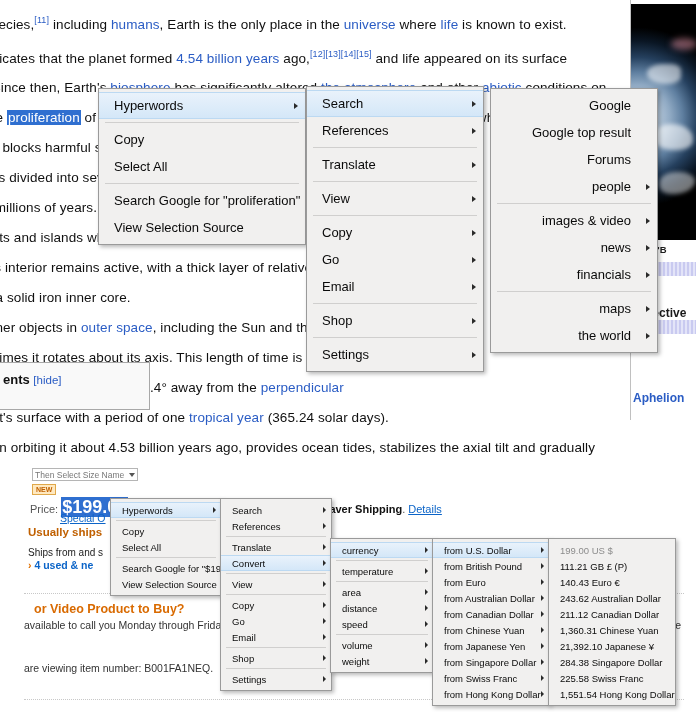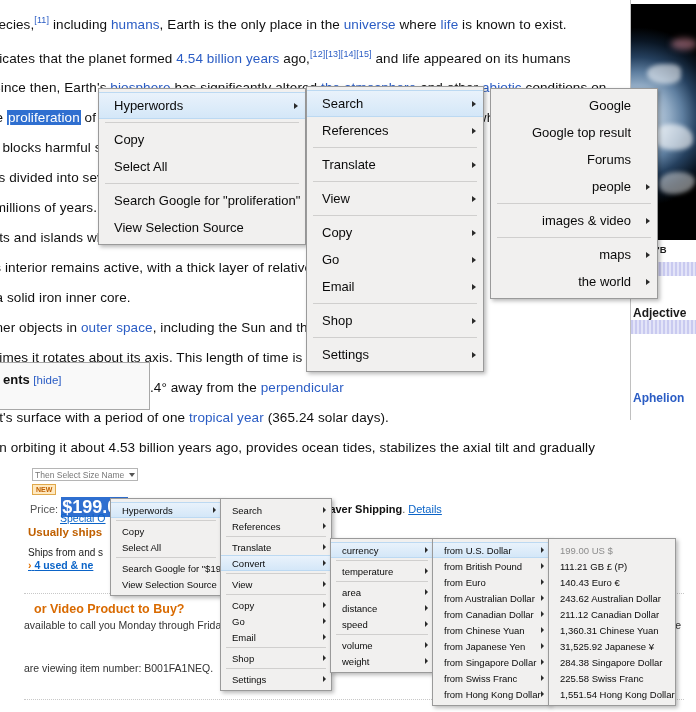--- a/index.html
+++ b/index.html
@@ -133,21 +133,21 @@
     background:#ffe9c0; border:1px solid #e0a84a; padding:0 3px; line-height:9px;
   }
   #az-pricerow { left:30px; top:35px; font-size:11px; color:#555; }
   #az-pricerow .pricehl { background:#2f6fd0; color:#fff; font-size:18px; font-weight:bold; padding:0 1px; }
   #az-pricerow .ships { color:#111; }
   #az-pricerow b { color:#111; }
   #az-pricerow .details { color:#0b64c8; text-decoration:underline; }
   #az-special { left:60px; top:50px; color:#0b64c8; text-decoration:underline; font-size:10.5px; }
   #az-usually { left:28px; top:64px; color:#c06000; font-weight:bold; font-size:11.5px; }
   #az-shipsfrom { left:28px; top:77px; color:#222; font-size:10px;margin-top:8px; }
-  #az-used { left:28px; top:97px; color:#0b64c8; font-weight:bold; text-decoration:underline; font-size:10.5px; }
+  #az-used { left:28px; top:97px; color:#0b64c8; font-weight:bold; font-size:10.5px; }
   #az-used .chev { color:#e07000; text-decoration:none; }
   .az-rule { position:absolute; left:24px; width:660px; height:0;
     border-top:1px dotted #c8c8c8; }
   #az-rule1 { top:131px; }
   #az-rule2 { top:237px; }
   #az-heading { left:24px; top:140px; color:#d96a00; font-weight:bold; font-size:12.5px;margin-left:10px; }
   #az-body { left:24px; top:157px; color:#333; font-size:10.5px; }
   #az-body-right { left:660px; top:157px; color:#333; font-size:10.5px; }
   #az-item { left:24px; top:200px; color:#333; font-size:10.5px; }
 
@@ -162,21 +162,21 @@
   .menu.sm .menu-sep { margin:2px 5px; }
   .menu.sm .arrow { right:5px; border-left-width:3.5px; border-top-width:3px; border-bottom-width:3px; }
 </style>
 </head>
 <body>
 
 <div id="top-region">
 
   <div class="article-text" id="article-text">
       <p><span>species,</span><span class="wref">[11]</span><span> including </span><span class="wlink">humans</span><span>, Earth is the only place in the </span><span class="wlink">universe</span><span> where </span><span class="wlink">life</span><span> is known to exist.</span></p>
-      <p><span>ndicates that the planet formed </span><span class="wlink">4.54 billion years</span><span> ago,</span><span class="wref">[12][13][14][15]</span><span> and life appeared on its humans</span></p>
+      <p><span>ndicates that the planet formed </span><span class="wlink">4.54 billion years</span><span> ago,</span><span class="wref">[12][13][14][15]</span><span> and life appeared on its surface</span></p>
       <p><span>. Since then, Earth's </span><span class="wlink">biosphere</span><span> has significantly altered </span><span class="wlink">the atmosphere</span><span> and other </span><span class="wlink">abiotic</span><span> conditions on</span></p>
       <p><span>the </span><span class="selhl">proliferation</span><span> of </span><span class="wlink">aerobic organisms</span><span> as well as the formation of the </span><span class="wlink">ozone layer</span><span> which, together with</span></p>
       <p><span>ld, blocks harmful solar radiation and permitted life on land.</span></p>
       <p><span>e is divided into several rigid segments, or </span><span class="wlink">tectonic plates</span></p>
       <p><span>y millions of years. About 71% of the surface is covered</span></p>
       <p><span>ents and islands which together have many lakes and</span></p>
       <p><span>h's interior remains active, with a thick layer of relatively</span></p>
       <p><span>d a solid iron inner core.</span></p>
       <p><span> other objects in </span><span class="wlink">outer space</span><span>, including the Sun and the Moon.</span></p>
       <p><span>6 times it rotates about its axis. This length of time is a </span><span class="wlink">sidereal year</span></p>
@@ -231,20 +231,22 @@
       <div class="menu-sep"></div>
       <div class="menu-item"><span>Settings</span><span class="arrow"></span></div>
     </div>
   <div class="menu big" id="menu-top-3">
       <div class="menu-item"><span>Google</span></div>
       <div class="menu-item"><span>Google top result</span></div>
       <div class="menu-item"><span>Forums</span></div>
       <div class="menu-item"><span>people</span><span class="arrow"></span></div>
       <div class="menu-sep"></div>
       <div class="menu-item"><span>images &amp; video</span><span class="arrow"></span></div>
+      <div class="menu-item"><span>news</span><span class="arrow"></span></div>
+      <div class="menu-item"><span>financials</span><span class="arrow"></span></div>
       <div class="menu-sep"></div>
       <div class="menu-item"><span>maps</span><span class="arrow"></span></div>
       <div class="menu-item"><span>the world</span><span class="arrow"></span></div>
     </div>
 </div>
 
 <div id="bottom-region">
 
   <div class="az" id="az-select">
     <span>Then Select Size Name</span>
@@ -326,17 +328,17 @@
     <div class="menu-item"><span>from Swiss Franc</span><span class="arrow"></span></div>
     <div class="menu-item"><span>from Hong Kong Dollar</span><span class="arrow"></span></div>
   </div>
 <div class="menu sm" id="menu-bot-5">
     <div class="menu-item dim"><span>199.00 US $</span></div>
     <div class="menu-item"><span>111.21 GB £ (P)</span></div>
     <div class="menu-item"><span>140.43 Euro €</span></div>
     <div class="menu-item"><span>243.62 Australian Dollar</span></div>
     <div class="menu-item"><span>211.12 Canadian Dollar</span></div>
     <div class="menu-item"><span>1,360.31 Chinese Yuan</span></div>
-    <div class="menu-item"><span>31,525.92 Japanese ¥</span></div>
+    <div class="menu-item"><span>21,392.10 Japanese ¥</span></div>
     <div class="menu-item"><span>284.38 Singapore Dollar</span></div>
     <div class="menu-item"><span>225.58 Swiss Franc</span></div>
     <div class="menu-item"><span>1,551.54 Hong Kong Dollar</span></div>
   </div>
 
 </body></html>

